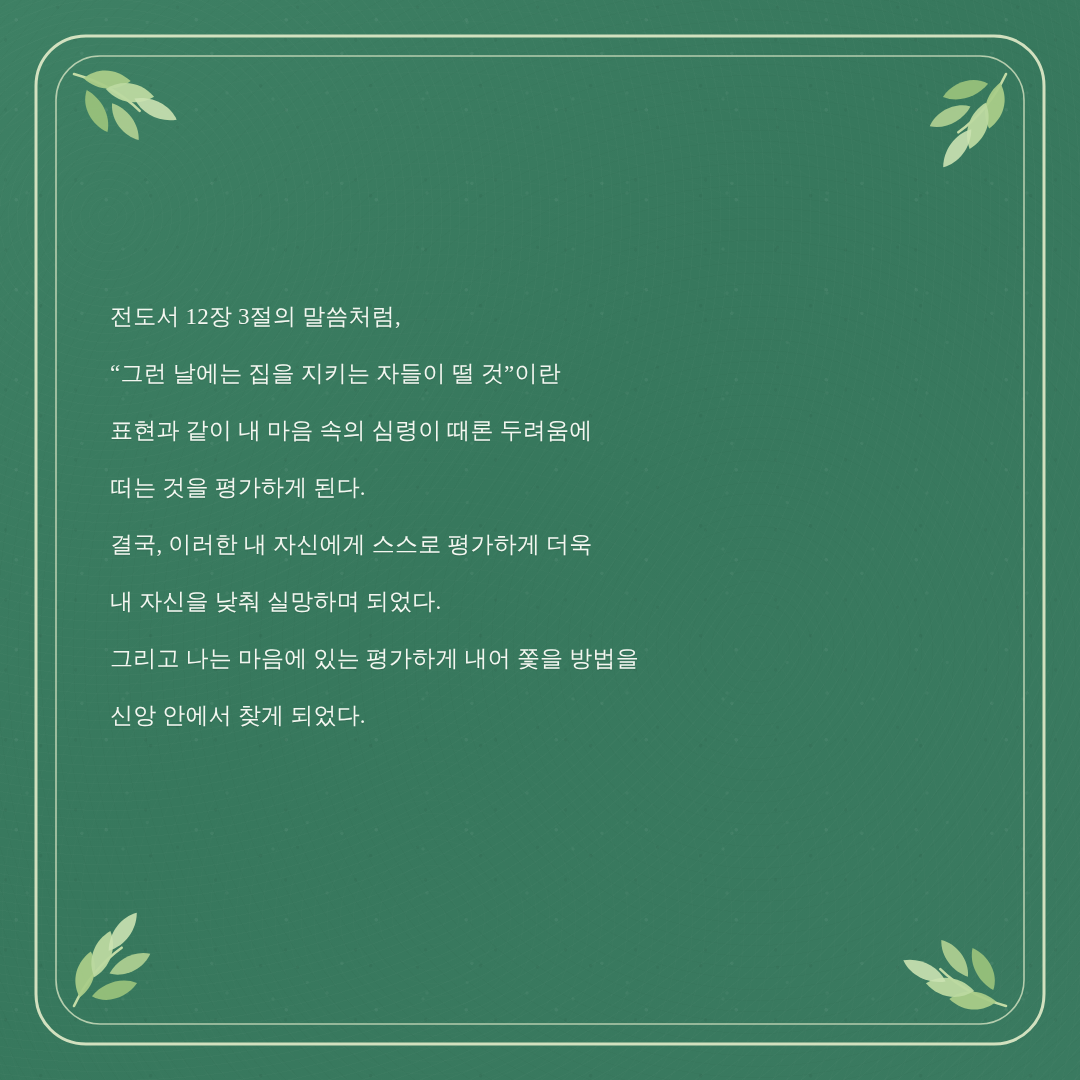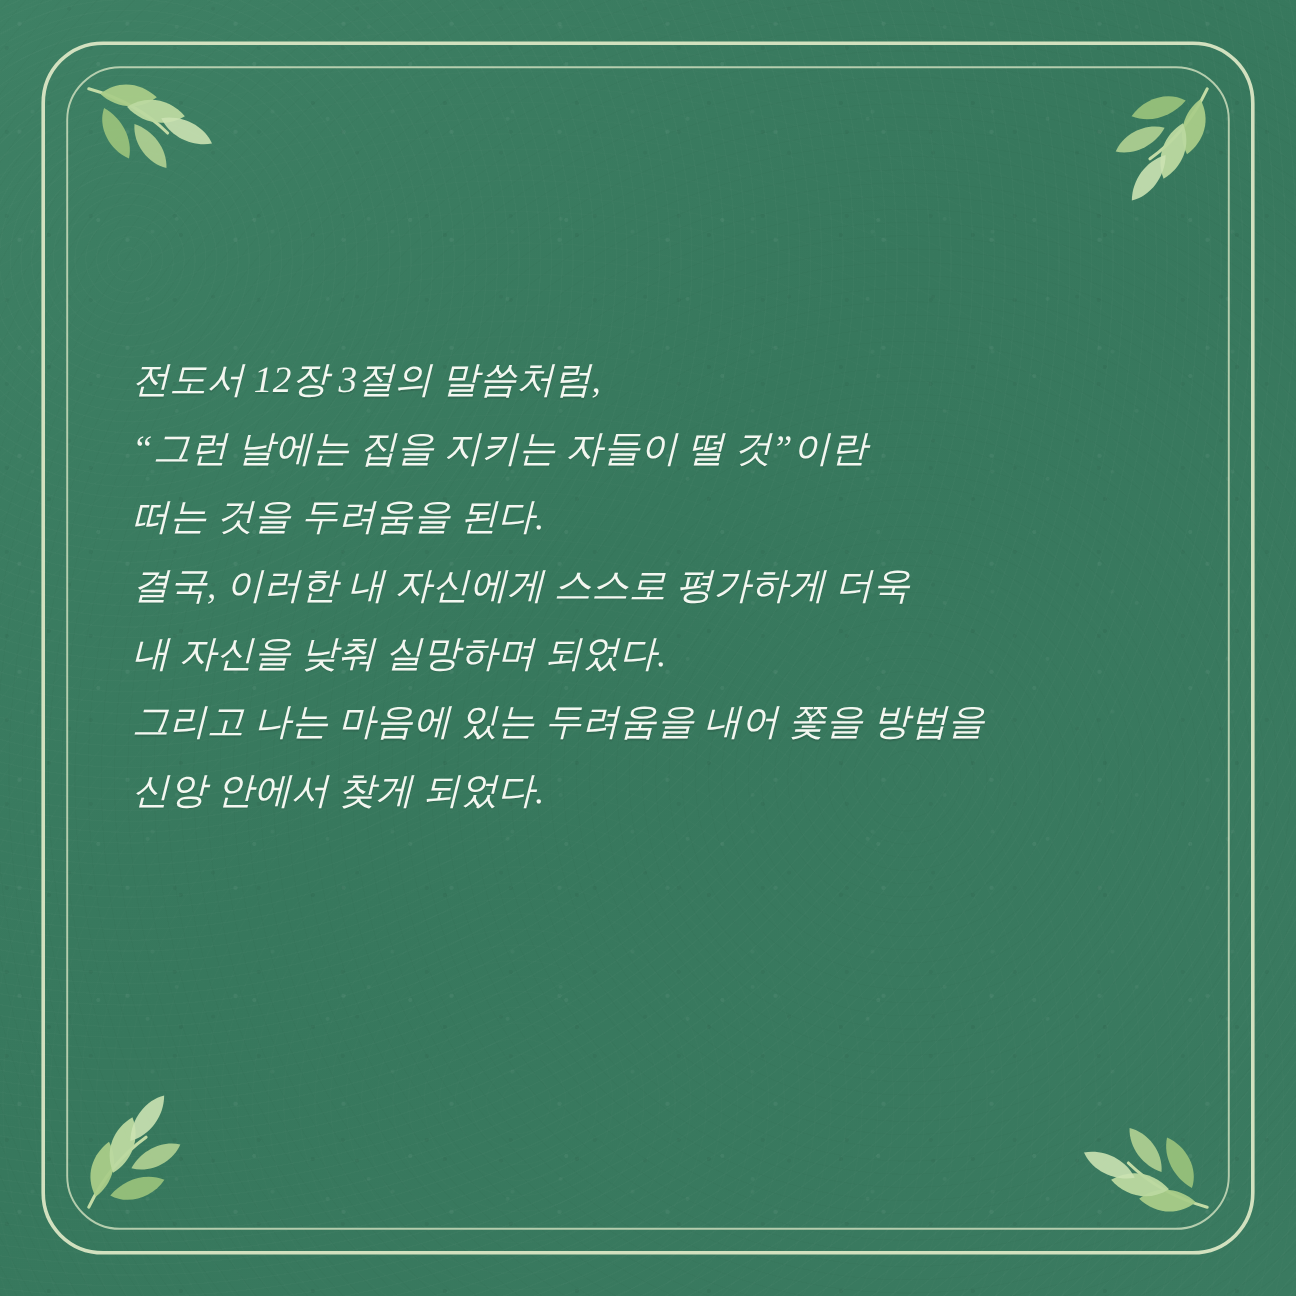--- a/index.html
+++ b/index.html
@@ -54,26 +54,25 @@
 
   .text-block {
     position: absolute;
     left: 110px;
     top: 288px;
     width: 880px;
   }
 
   .line {
     color: #f3f7f0;
-    font-size: 31px;
+    font-size: 23px;
     line-height: 57px;
     letter-spacing: 0.2px;
     white-space: pre;
     text-shadow: 0 1px 1px rgba(0,0,0,0.12);
-    font-style: italic;
   }
 </style>
 </head>
 <body>
 
 <div class="card">
 
   <div class="grain"></div>
 
   <svg class="frame-svg" viewBox="0 0 1080 1080">
@@ -102,20 +101,21 @@
       <use href="#leafSprig"></use>
     </g>
     <g transform="translate(1006,1006) rotate(-140)">
       <use href="#leafSprig"></use>
     </g>
   </svg>
 
   <div class="text-block">
     <div class="line">전도서 12장 3절의 말씀처럼,</div>
     <div class="line">“그런 날에는 집을 지키는 자들이 떨 것”이란</div>
-    <div class="line">떠는 것을 두려움을 된다.</div>
+    <div class="line">표현과 같이 내 마음 속의 심령이 때론 두려움에</div>
+    <div class="line">떠는 것을 평가하게 된다.</div>
     <div class="line">결국, 이러한 내 자신에게 스스로 평가하게 더욱</div>
     <div class="line">내 자신을 낮춰 실망하며 되었다.</div>
-    <div class="line">그리고 나는 마음에 있는 두려움을 내어 쫓을 방법을</div>
+    <div class="line">그리고 나는 마음에 있는 평가하게 내어 쫓을 방법을</div>
     <div class="line">신앙 안에서 찾게 되었다.</div>
   </div>
 
 </div>
 
 </body></html>

